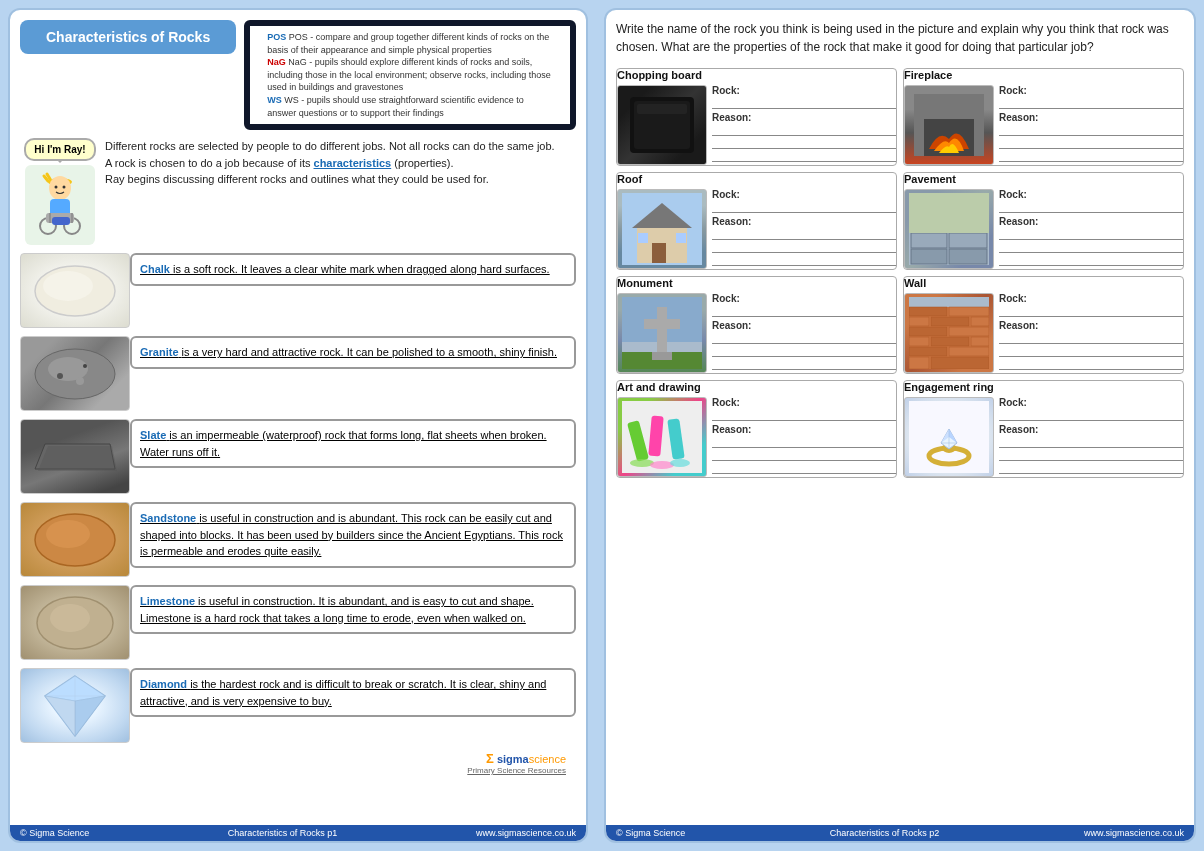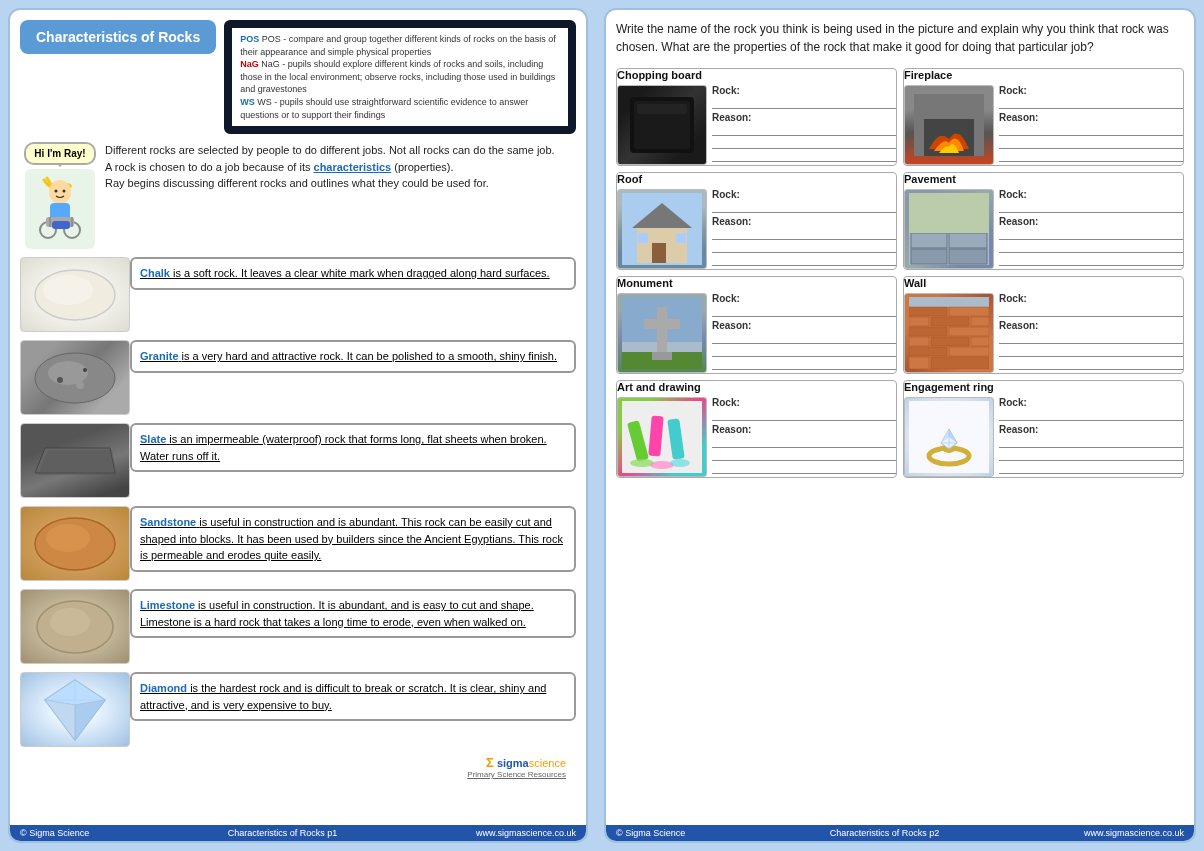--- a/index.html
+++ b/index.html
@@ -36,32 +36,32 @@
     
     .left-header {
       display: flex;
       gap: 8px;
       margin-bottom: 8px;
       align-items: flex-start;
     }
     .title-box {
       background: #5b9bd5;
       border-radius: 8px;
-      padding: 8px 16px;
+      padding: 8px 26px;
       color: white;
       font-weight: bold;
       font-size: 14px;
       text-align: center;
       min-width: 130px;
       line-height: 1.3;
     }
     .curriculum-box {
-      border: 8px solid #0f172a;
+      border: 6px solid #0f172a;
       border-radius: 6px;
-      padding: 5px 8px;
+      padding: 5px 17px;
       font-size: 9px;
       line-height: 1.4;
       color: #333;
       flex: 1;
     }
     .curriculum-box span.label {
       font-weight: bold;
     }
     .curriculum-box span.blue { color: #1a6bb5; }
     .curriculum-box span.red { color: #c00; }

